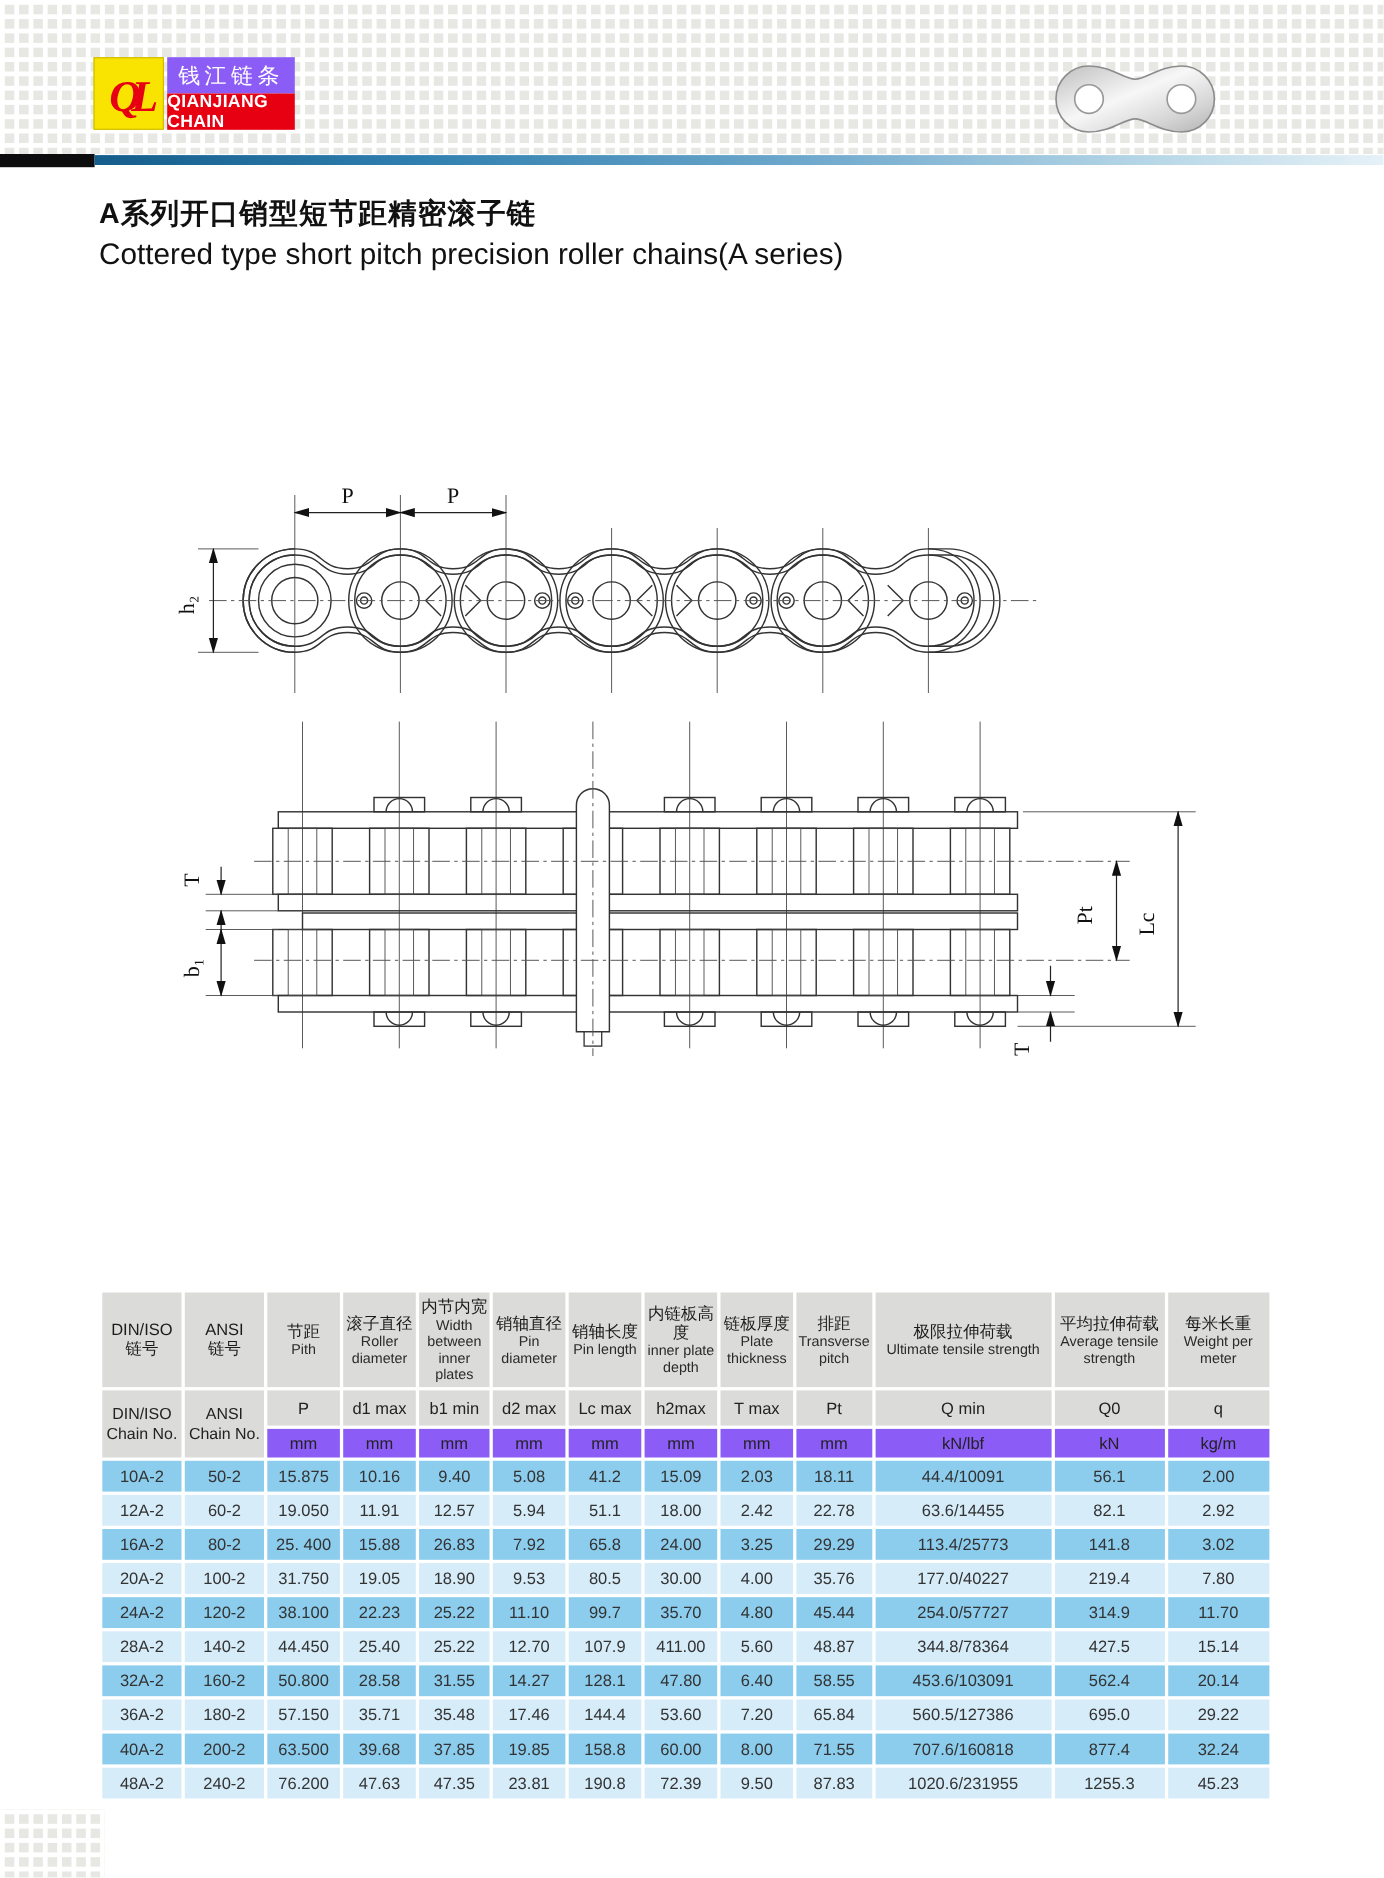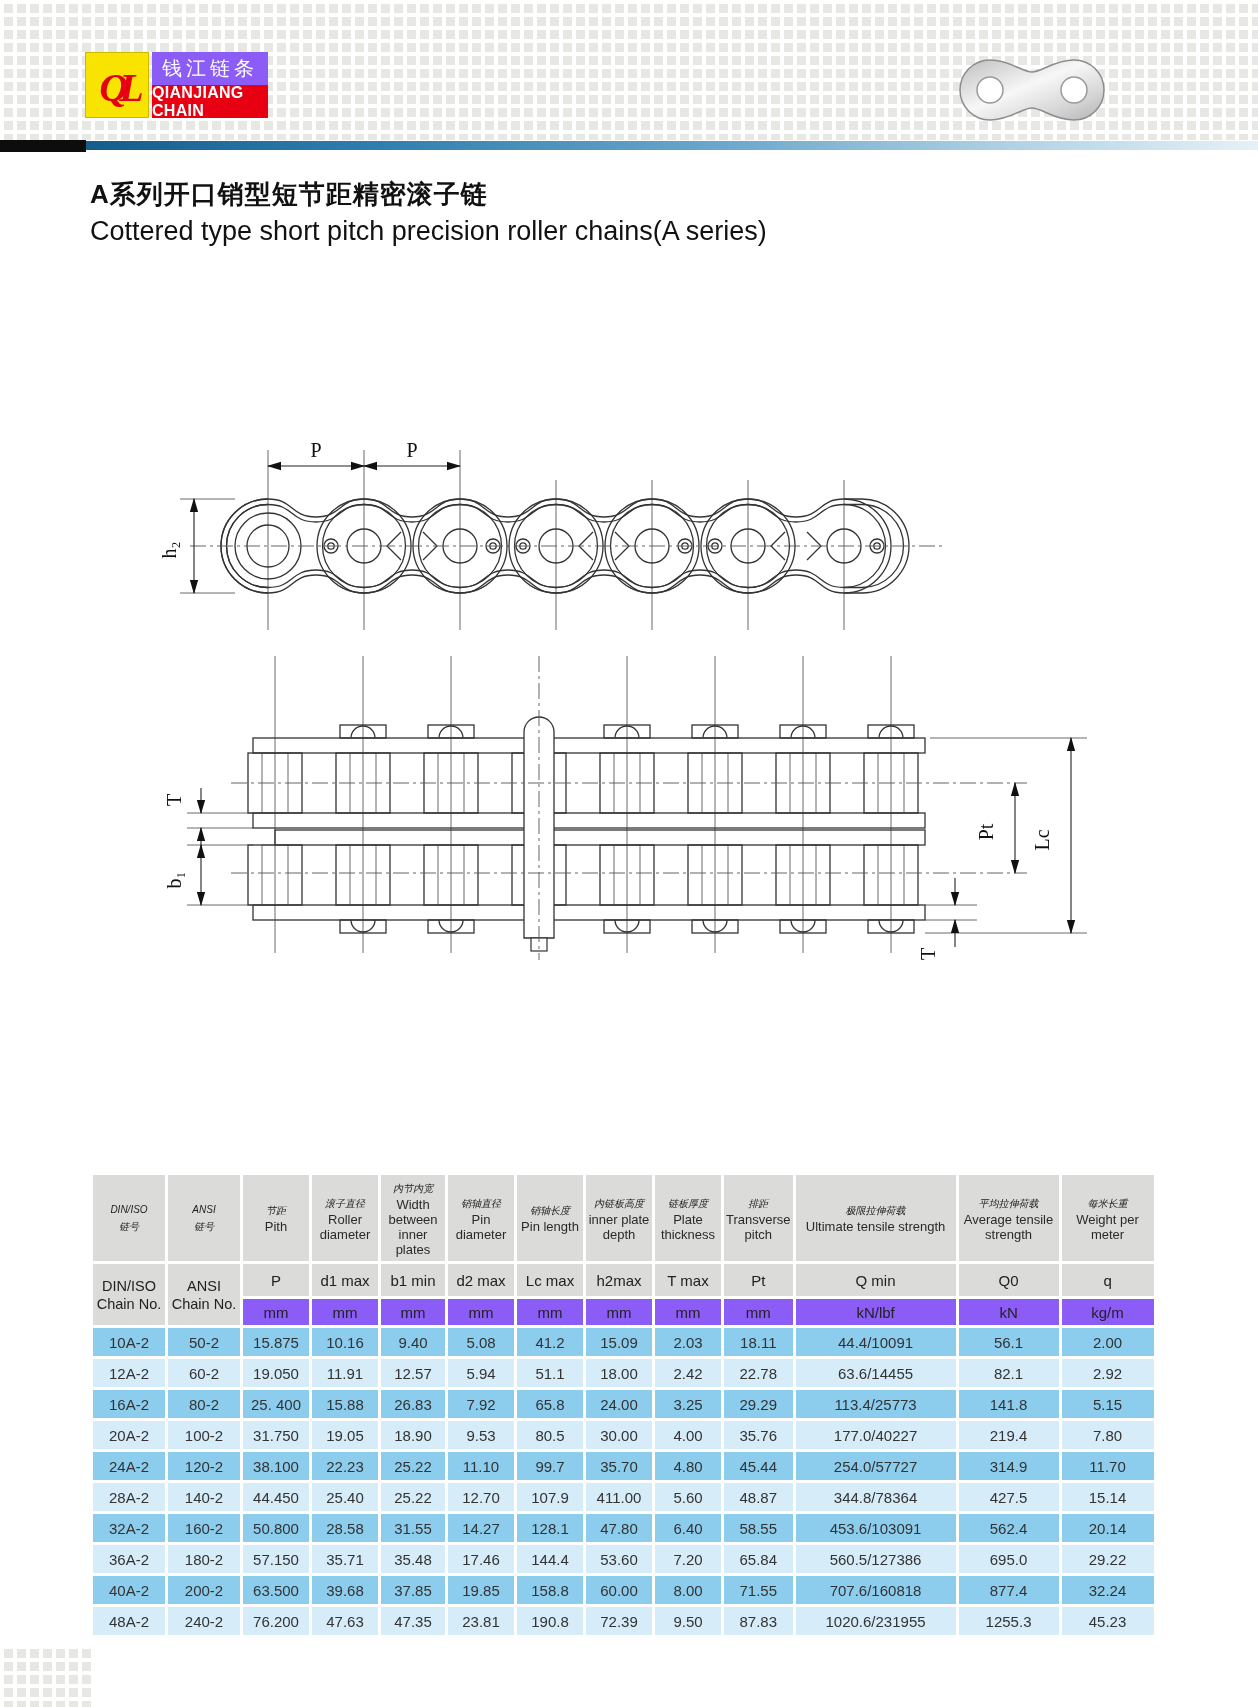--- a/index.html
+++ b/index.html
@@ -38,21 +38,21 @@
   svg .thin{stroke:#444;fill:none;stroke-width:0.8px;}
   svg .cl{stroke:#555;fill:none;stroke-width:0.9px;stroke-dasharray:16 4 3 4;}
   svg .dim{stroke:#222;fill:none;stroke-width:1.1px;}
   svg .lbl{font-family:"Liberation Serif",serif;font-size:20px;fill:#111;}
   
   .spec-table-wrap{position:absolute;left:90px;top:1172px;}
   table.spec{border-collapse:separate;border-spacing:3px;table-layout:fixed;}
   table.spec th,table.spec td{text-align:center;vertical-align:middle;padding:1px 2px;
       font-weight:400;overflow:hidden;}
   .hdr-top{background:#dbdbd9;height:84px;color:#1c1c1c;}
-  .hdr-top .cn{font-size:10px;line-height:17px;font-style:italic;}
+  .hdr-top .cn{font-size:15px;line-height:17px;}
   .hdr-top .en{font-size:13px;line-height:15px;color:#2a2a2a;}
   .hdr-sub{background:#dbdbd9;font-size:14.5px;line-height:18px;color:#222;}
   .hdr-sym{background:#dbdbd9;font-size:15px;height:30px;color:#222;}
   .hdr-unit{background:#8b5cf6;font-size:15px;height:24px;color:#222;}
   table.spec td{font-size:15px;height:26px;color:#333;}
   tr.dark td{background:#8ccdee;}
   tr.light td{background:#d6ecf9;}
 </style>
 </head>
 <body>
@@ -411,21 +411,21 @@
             <td>25. 400</td>
             <td>15.88</td>
             <td>26.83</td>
             <td>7.92</td>
             <td>65.8</td>
             <td>24.00</td>
             <td>3.25</td>
             <td>29.29</td>
             <td>113.4/25773</td>
             <td>141.8</td>
-            <td>5.15</td>
+            <td>3.02</td>
           </tr>
           <tr class="light">
             <td>20A-2</td>
             <td>100-2</td>
             <td>31.750</td>
             <td>19.05</td>
             <td>18.90</td>
             <td>9.53</td>
             <td>80.5</td>
             <td>30.00</td>

